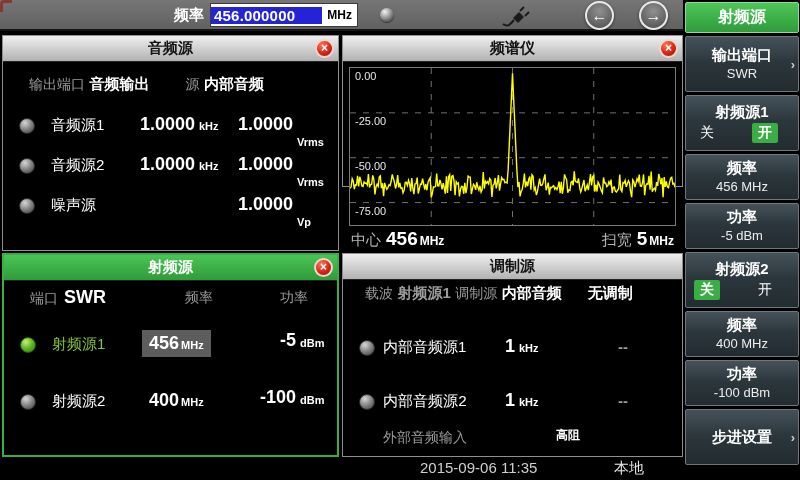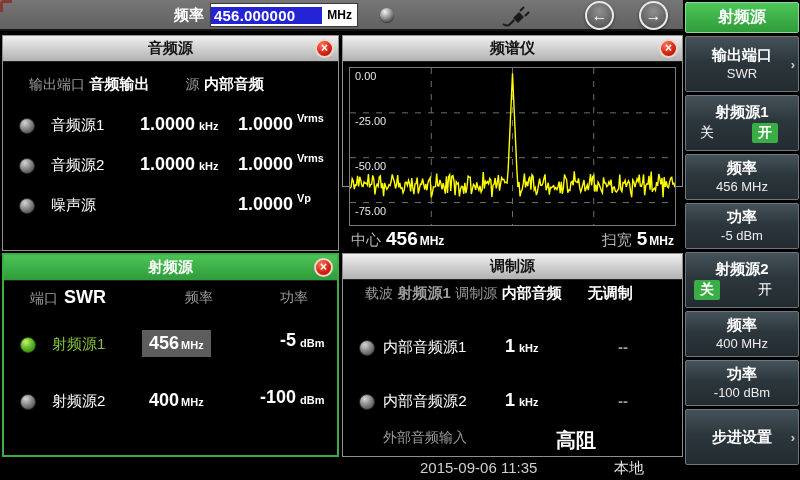--- a/index.html
+++ b/index.html
@@ -60,21 +60,21 @@
   .r-name { position:absolute; left:48px; top:5px; color:#fff; font-size:15px; }
   .num { color:#fff; font-weight:bold; font-size:18px; }
   .unit { color:#fff; font-weight:bold; font-size:11px; padding-left:2px; }
 
   
   .p-audio { left:2px; top:35px; width:337px; height:216px; }
   .meta { position:absolute; display:flex; align-items:baseline; }
   .a-freq { position:absolute; left:106px; top:3px; width:86px; text-align:right; }
   .a-funit { position:absolute; left:194px; top:9px; }
   .a-lvl { position:absolute; left:212px; top:3px; width:78px; text-align:right; }
-  .a-lunit { position:absolute; left:292px; top:1px; }
+  .a-lunit { position:absolute; left:292px; top:25px; }
 
   
   .p-spec { left:342px; top:35px; width:341px; height:152px; }
   .plot { position:absolute; left:6px; top:5px; width:327px; height:159px;
     background:#000; border:1px solid #7a7a7a; }
   .plot svg { position:absolute; left:0; top:0; width:100%; height:100%; }
   .ylab { position:absolute; left:5px; color:#e8e8e8; font-size:11px; }
   .spec-foot { position:absolute; left:8px; right:8px; top:166px; height:24px; }
   .sf-left { position:absolute; left:0; top:0; display:flex; align-items:baseline; }
   .sf-right { position:absolute; right:0; top:0; display:flex; align-items:baseline;margin-left:37px; }
@@ -281,21 +281,21 @@
       </div>
       <div class="row" style="top:107px;">
         <div class="radio"></div>
         <div class="r-name nowrap" style="left:40px;font-family:Liberation Mono, monospace;">内部音频源2</div>
         <div class="num m-freq">1</div>
         <div class="unit m-funit">kHz</div>
         <div class="m-dash">--</div>
       </div>
       <div class="row" style="top:143px;">
         <div class="lbl nowrap" style="position:absolute; left:40px; top:6px;">外部音频输入</div>
-        <div class="val nowrap" style="position:absolute; left:213px; top:4px; font-size:20px;">高阻</div>
+        <div class="val nowrap" style="position:absolute; left:213px; top:4px; font-size:12px;">高阻</div>
       </div>
     </div>
   </div>
 
   <div class="sidebar">
     <div class="sb-btn sb-hdr">
       <span>射频源</span>
     </div>
     <div class="sb-btn sb-tall">
       <div class="sb-title nowrap">输出端口</div>

